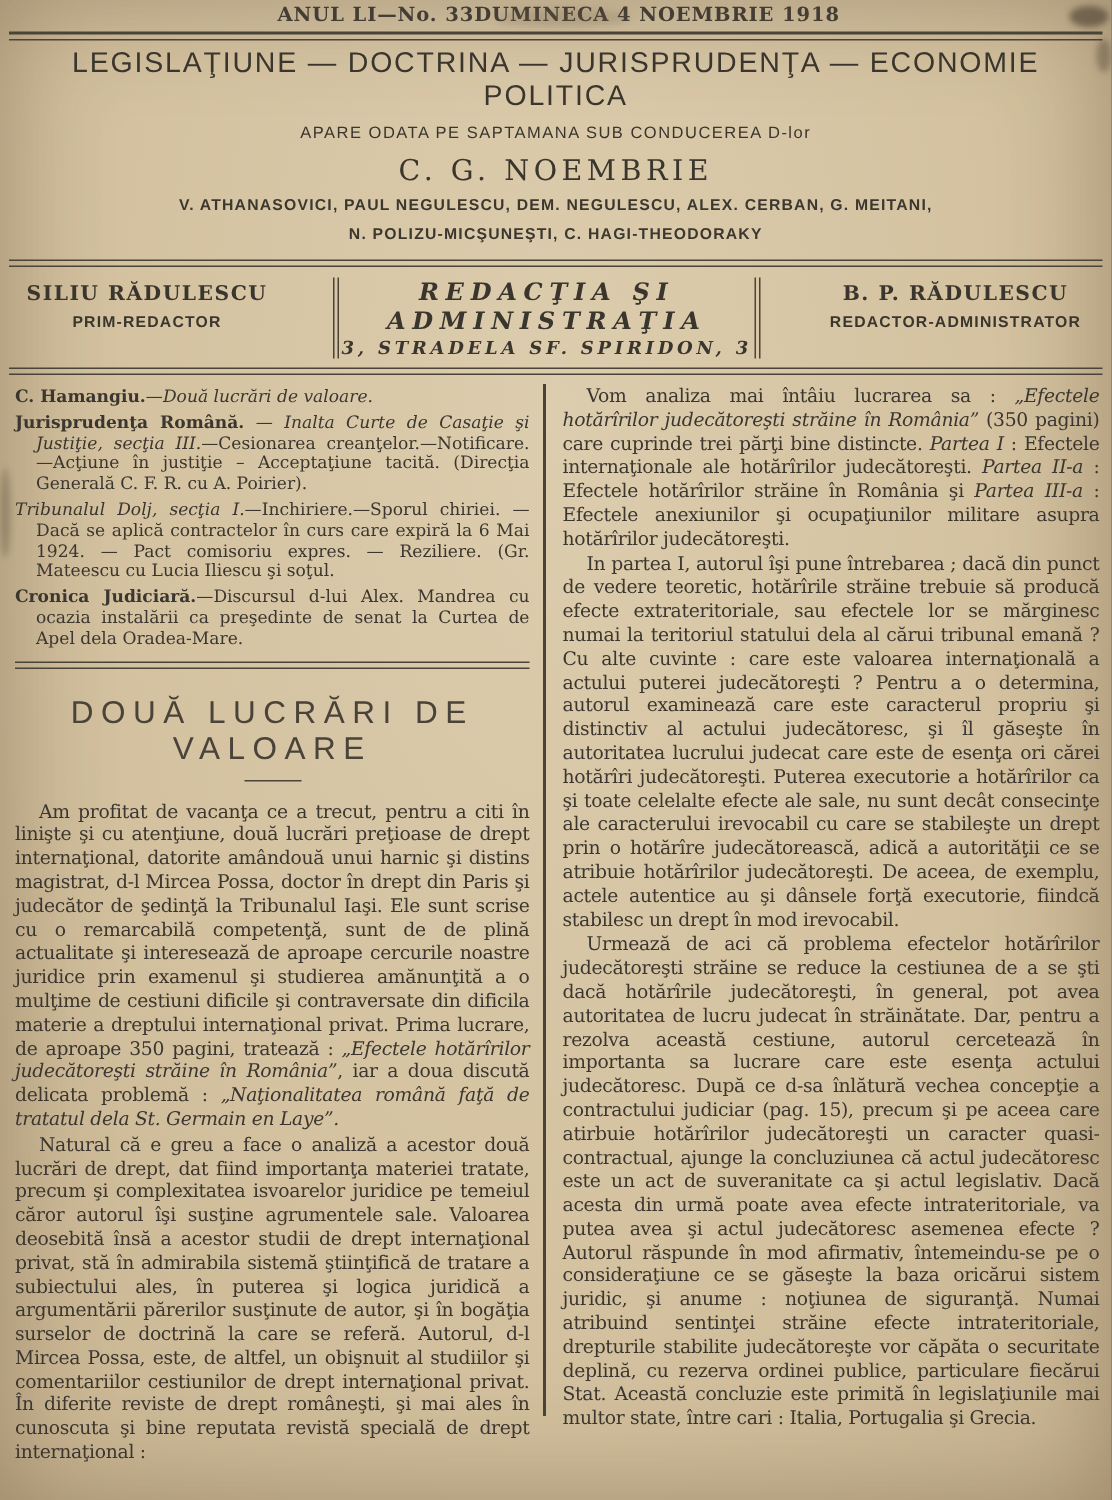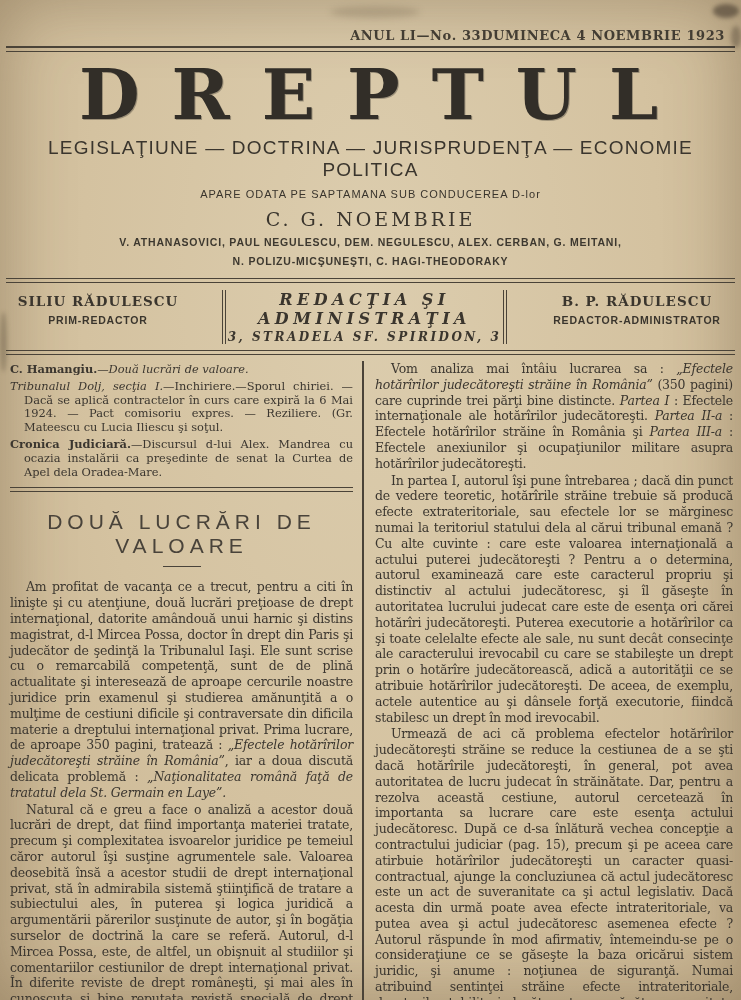--- a/index.html
+++ b/index.html
@@ -14,22 +14,22 @@
     color:#3b362f;
     font-family:"DejaVu Serif", serif;
   }
   .stain{position:absolute;border-radius:50%;pointer-events:none;}
   .stain1{top:4px;right:2px;width:26px;height:14px;background:rgba(60,50,38,.55);filter:blur(2px);}
   .stain2{top:26px;right:0;width:10px;height:22px;background:rgba(60,50,38,.35);filter:blur(2px);}
   .stain3{top:6px;left:330px;width:90px;height:12px;background:rgba(110,95,70,.25);filter:blur(3px);}
   .stain4{top:312px;left:0;width:7px;height:60px;background:rgba(70,58,42,.3);filter:blur(2px);}
 
   .issue-row{
-    display:flex;justify-content:flex-end;
-    padding:28px 16px 3px 20px;
+    display:flex;justify-content:center;
+    padding:3px 16px 3px 20px;
     font-size:13px;font-weight:bold;letter-spacing:.6px;color:#433d33;
   }
   .rule-thick{
     margin:0 6px;height:3px;
     border-top:2px solid #4a4338;border-bottom:1px solid #4a4338;
   }
   .rule-double{
     height:3px;
     border-top:1px solid #4a4338;border-bottom:1px solid #4a4338;
   }
@@ -129,25 +129,24 @@
 <body>
 
 <div class="page">
   <div class="stain stain1"></div>
   <div class="stain stain2"></div>
   <div class="stain stain3"></div>
   <div class="stain stain4"></div>
 
   <div class="issue-row">
     <span>ANUL LI—No. 33</span>
-    <span>DUMINECA 4 NOEMBRIE 1923</span>
+    <span>DUMINECA 4 NOEMBRIE 1918</span>
   </div>
   <div class="rule-thick"></div>
 
-  <div class="np-title">DREPTUL</div>
   <div class="np-subtitle">LEGISLAŢIUNE — DOCTRINA — JURISPRUDENŢA — ECONOMIE POLITICA</div>
   <div class="np-frequency">APARE ODATA PE SAPTAMANA SUB CONDUCEREA D-lor</div>
   <div class="np-director">C. G. NOEMBRIE</div>
   <div class="np-editors">V. ATHANASOVICI, PAUL NEGULESCU, DEM. NEGULESCU, ALEX. CERBAN, G. MEITANI,</div>
   <div class="np-editors">N. POLIZU-MICŞUNEŞTI, C. HAGI-THEODORAKY</div>
 
   <div class="masthead">
     <div class="rule-double"></div>
     <div class="masthead-row">
       <div class="mh-cell mh-left">
@@ -163,20 +162,21 @@
         <div class="mh-role">REDACTOR-ADMINISTRATOR</div>
       </div>
     </div>
     <div class="rule-double"></div>
   </div>
 
   <div class="body-cols">
     <div class="col-left">
       <div class="toc">
         <div class="toc-item"><span class="b">C. Hamangiu.</span><span>—</span><span class="i">Două lucrări de valoare.</span></div>
+        <div class="toc-item"><span class="b">Jurisprudenţa Română.</span><span> — </span><span class="i">Inalta Curte de Casaţie şi Justiţie, secţia III.</span><span>—Cesionarea creanţelor.—Notificare.—Acţiune în justiţie – Acceptaţiune tacită. (Direcţia Generală C. F. R. cu A. Poirier).</span></div>
         <div class="toc-item"><span class="i">Tribunalul Dolj, secţia I.</span><span>—Inchiriere.—Sporul chiriei. — Dacă se aplică contractelor în curs care expiră la 6 Mai 1924. — Pact comisoriu expres. — Reziliere. (Gr. Mateescu cu Lucia Iliescu şi soţul.</span></div>
         <div class="toc-item"><span class="b">Cronica Judiciară.</span><span>—Discursul d-lui Alex. Mandrea cu ocazia instalării ca preşedinte de senat la Curtea de Apel dela Oradea-Mare.</span></div>
       </div>
       <div class="rule-double toc-rule"></div>
       <div class="art-title">DOUĂ LUCRĂRI DE VALOARE</div>
       <div class="art-title-dash"></div>
       <p class="para"><span>Am profitat de vacanţa ce a trecut, pentru a citi în linişte şi cu atenţiune, două lucrări preţioase de drept internaţional, datorite amândouă unui harnic şi distins magistrat, d-l Mircea Possa, doctor în drept din Paris şi judecător de şedinţă la Tribunalul Iaşi. Ele sunt scrise cu o remarcabilă competenţă, sunt de de plină actualitate şi interesează de aproape cercurile noastre juridice prin examenul şi studierea amănunţită a o mulţime de cestiuni dificile şi contraversate din dificila materie a dreptului internaţional privat. Prima lucrare, de aproape 350 pagini, tratează : </span><span class="i">„Efectele hotărîrilor judecătoreşti străine în România”</span><span>, iar a doua discută delicata problemă : </span><span class="i">„Naţionalitatea română faţă de tratatul dela St. Germain en Laye”.</span></p>
       <p class="para"><span>Natural că e greu a face o analiză a acestor două lucrări de drept, dat fiind importanţa materiei tratate, precum şi complexitatea isvoarelor juridice pe temeiul căror autorul îşi susţine agrumentele sale. Valoarea deosebită însă a acestor studii de drept internaţional privat, stă în admirabila sistemă ştiinţifică de tratare a subiectului ales, în puterea şi logica juridică a argumentării părerilor susţinute de autor, şi în bogăţia surselor de doctrină la care se referă. Autorul, d-l Mircea Possa, este, de altfel, un obişnuit al studiilor şi comentariilor cestiunilor de drept internaţional privat. În diferite reviste de drept româneşti, şi mai ales în cunoscuta şi bine reputata revistă specială de drept internaţional : </span></p>
     </div>
     <div class="col-right">

